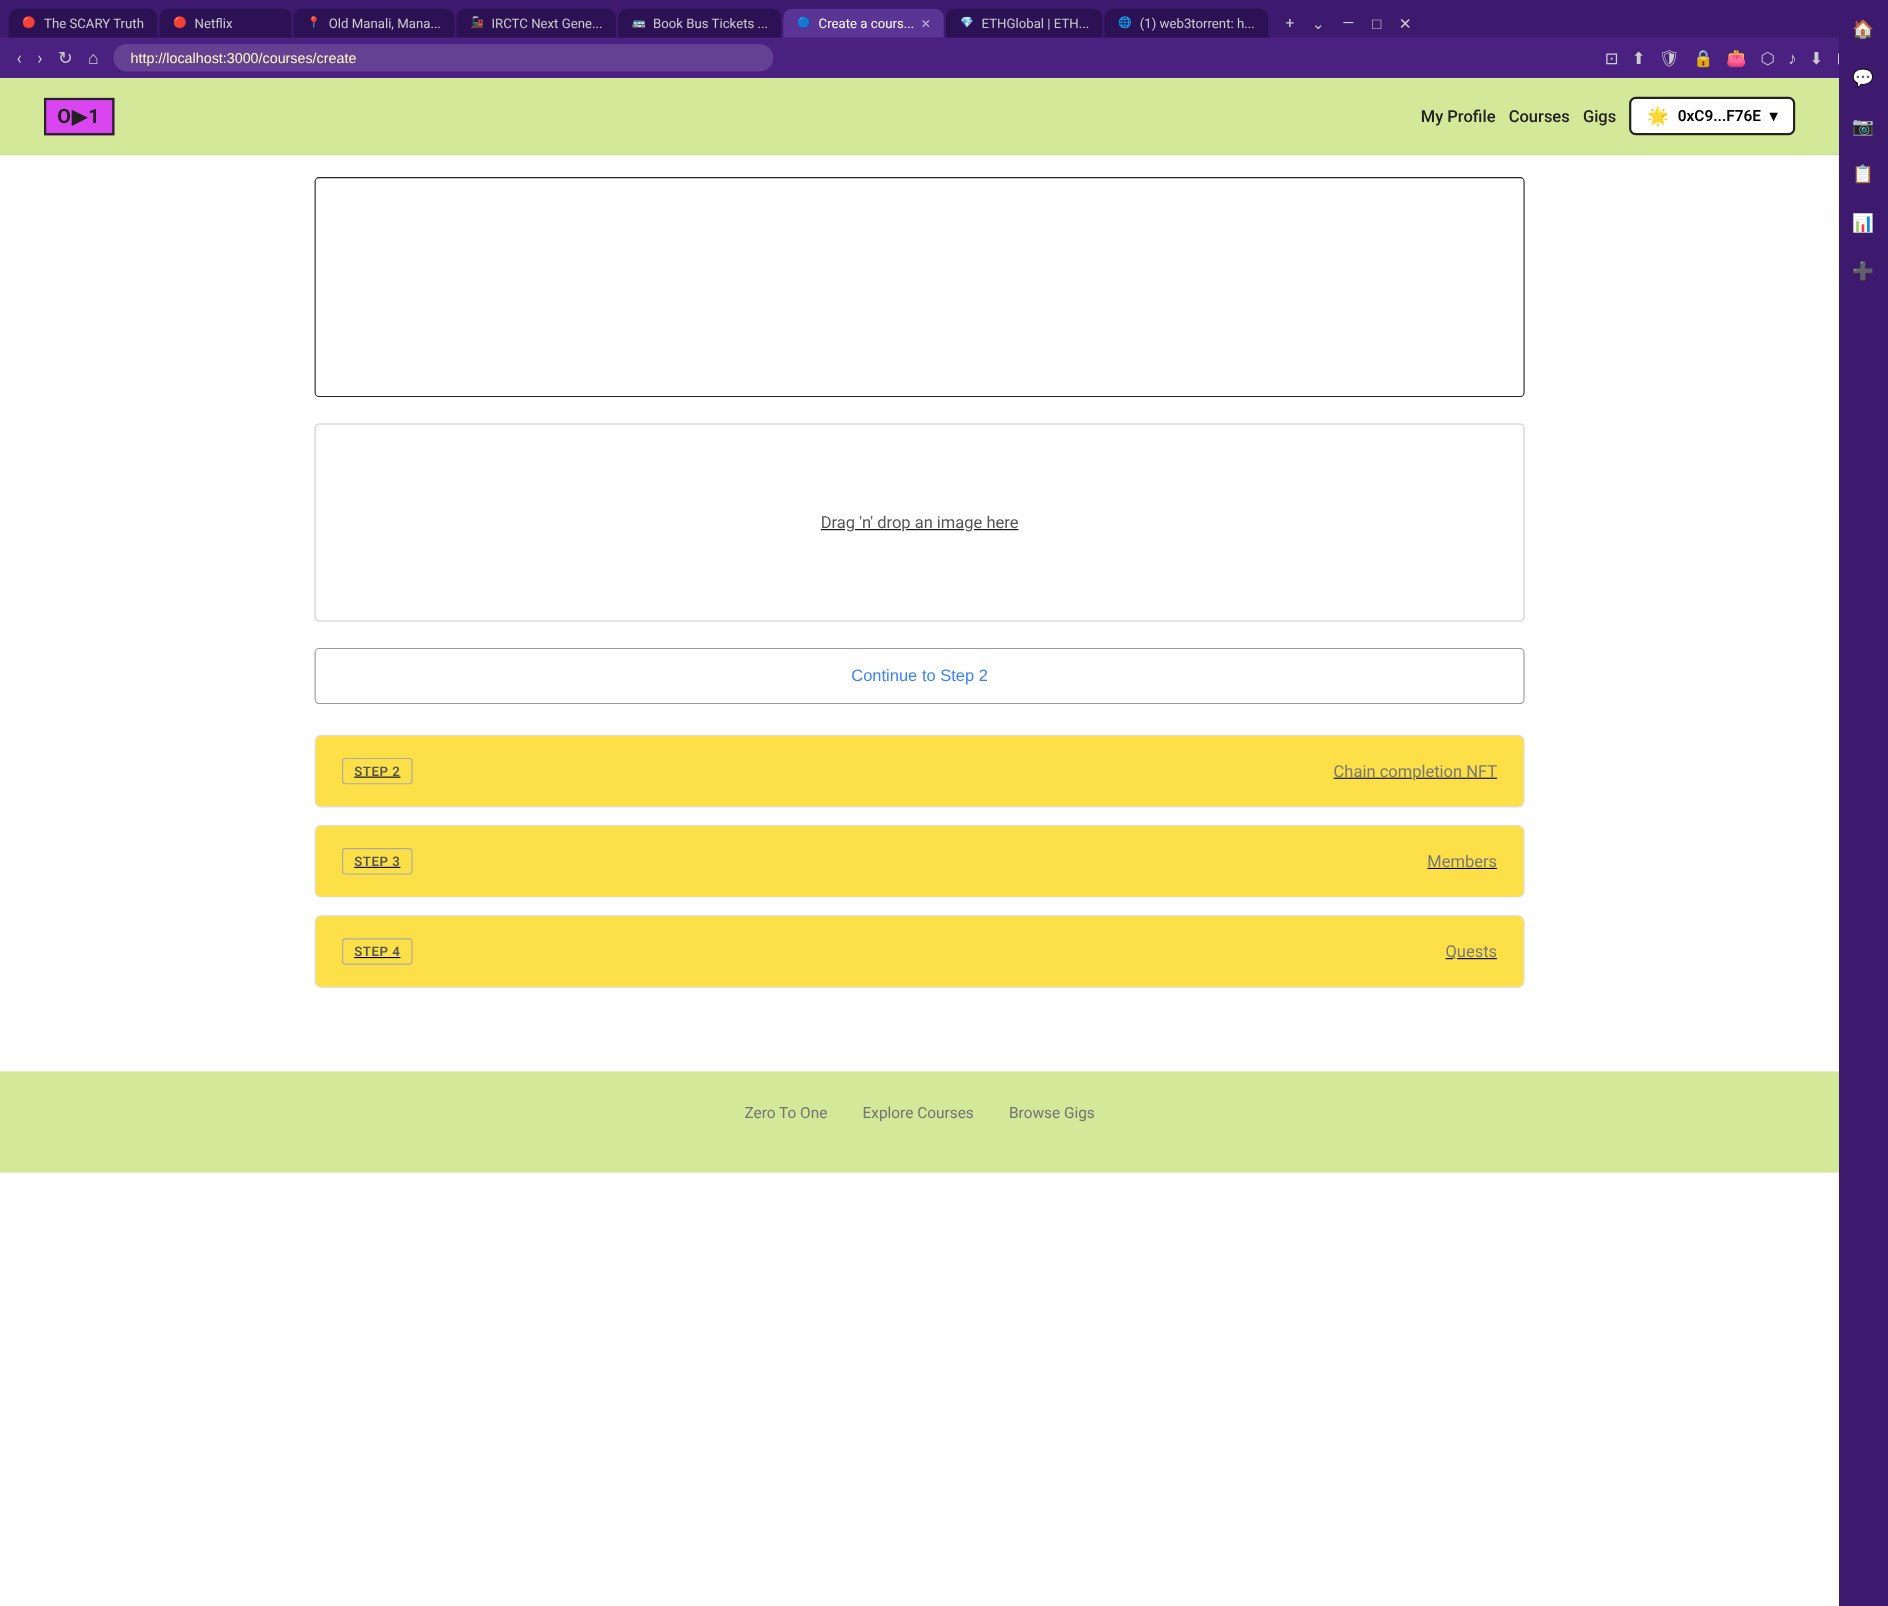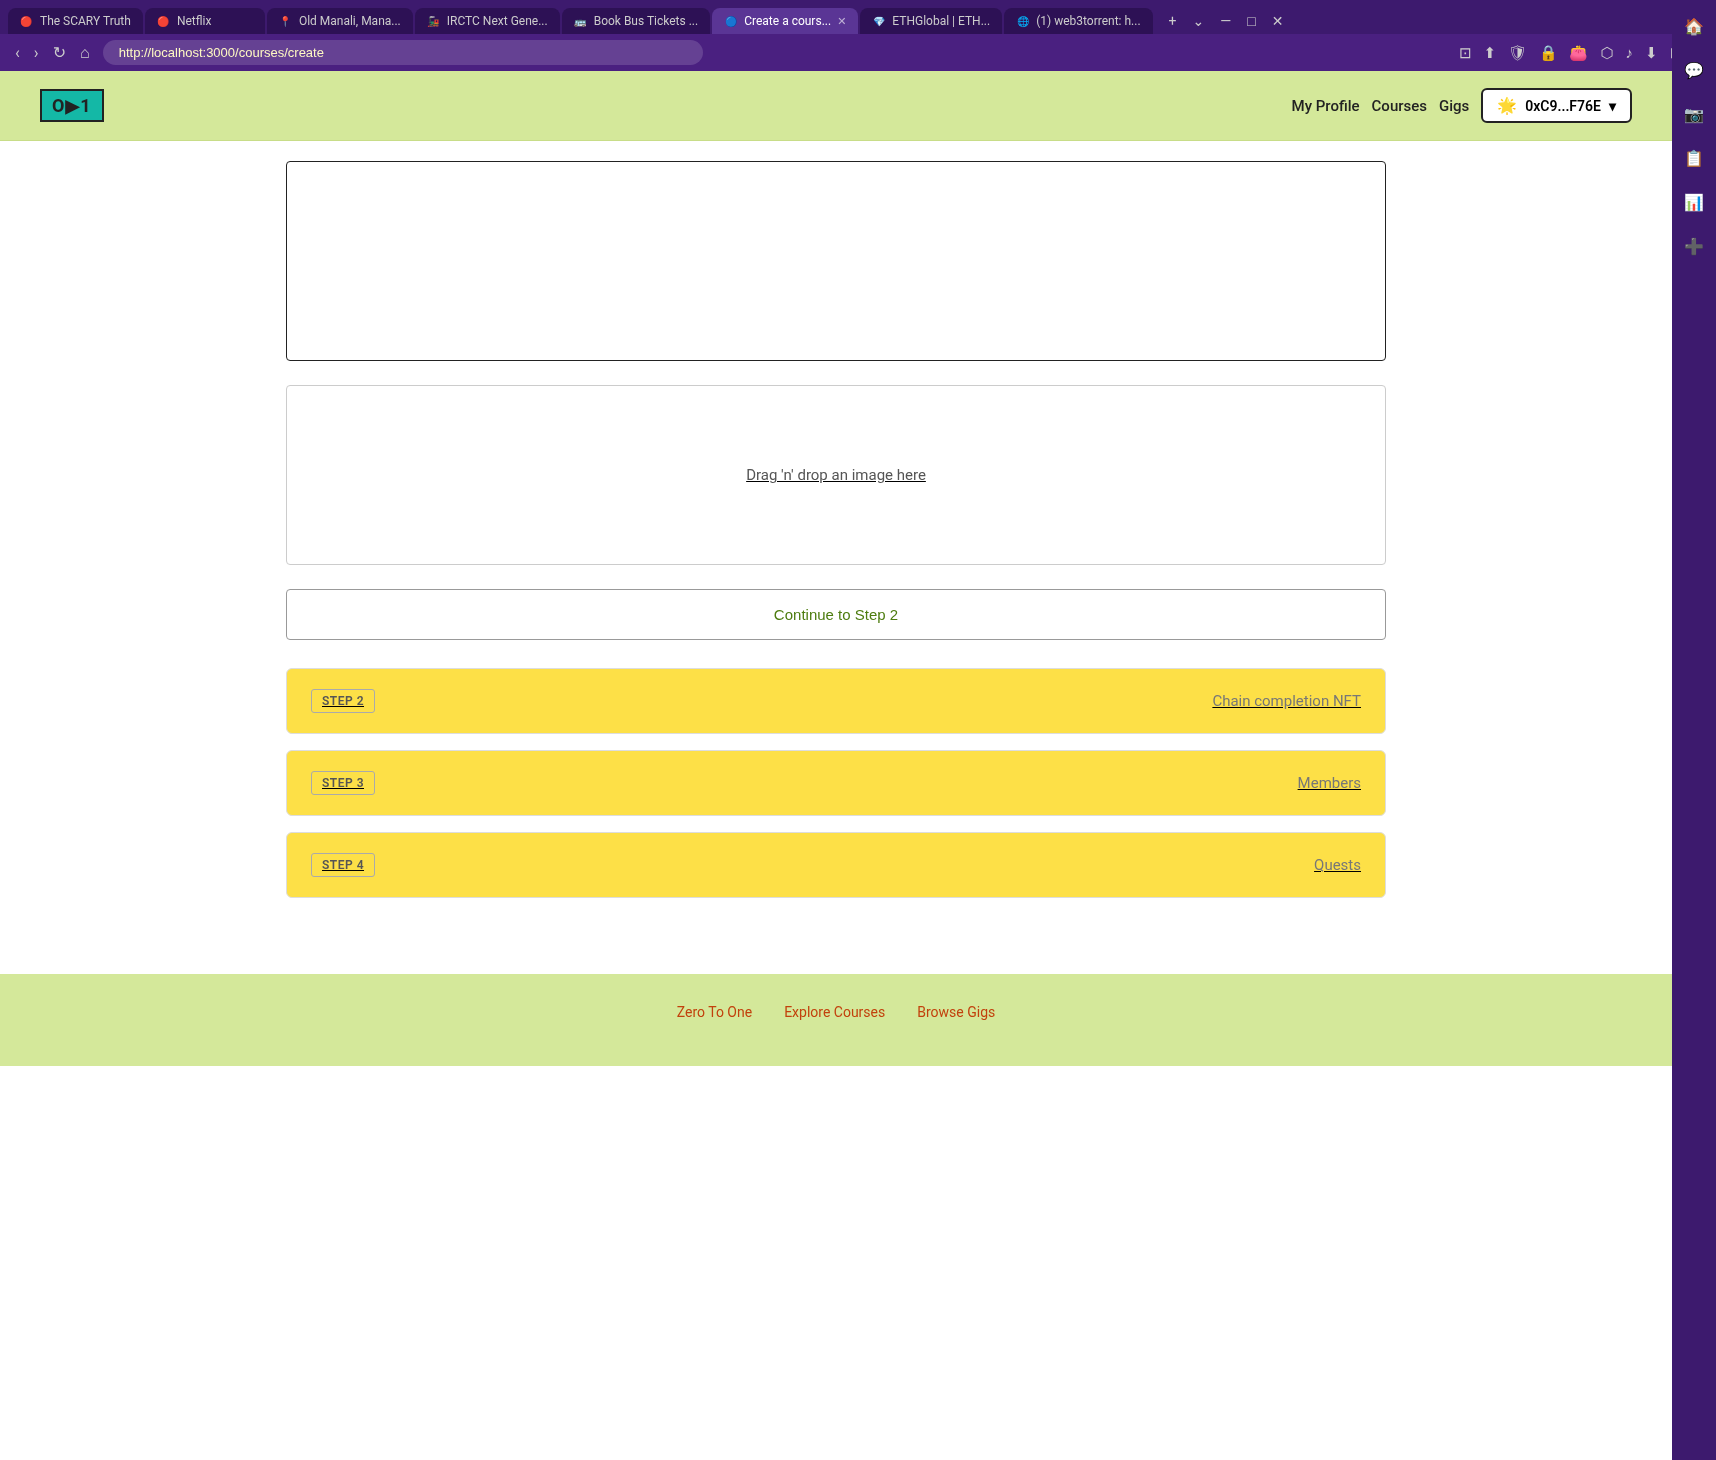--- a/index.html
+++ b/index.html
@@ -176,21 +176,21 @@
     }
 
     .logo {
       border: 2px solid #222;
       padding: 4px 10px;
       font-size: 18px;
       font-weight: bold;
       letter-spacing: 1px;
       color: #222;
       margin-right: auto;
-      background: #14b8a6;
+      background: #d946ef;
     }
 
     .nav-links {
       display: flex;
       align-items: center;
       gap: 12px;
     }
 
     .nav-link {
       font-size: 15px;
@@ -250,21 +250,21 @@
     }
 
     
     .continue-btn {
       width: 100%;
       padding: 16px;
       border: 1.5px solid #999;
       border-radius: 4px;
       background: #fff;
       font-size: 15px;
-      color: #4d7c0f;
+      color: #3b82f6;
       cursor: pointer;
       margin-bottom: 28px;
       text-align: center;
     }
 
     
     .step-card {
       border: 1.5px solid #ddd;
       border-radius: 6px;
       padding: 20px 24px;
@@ -301,21 +301,21 @@
 
     .footer-links {
       display: flex;
       justify-content: center;
       gap: 32px;
       margin-bottom: 16px;
     }
 
     .footer-link {
       font-size: 14px;
-      color: #c2410c;
+      color: #737373;
       cursor: pointer;
       text-decoration: none;
     }
 
     .footer-copy {
       font-size: 13px;
       color: #444;
     }
   </style>
 </head>

